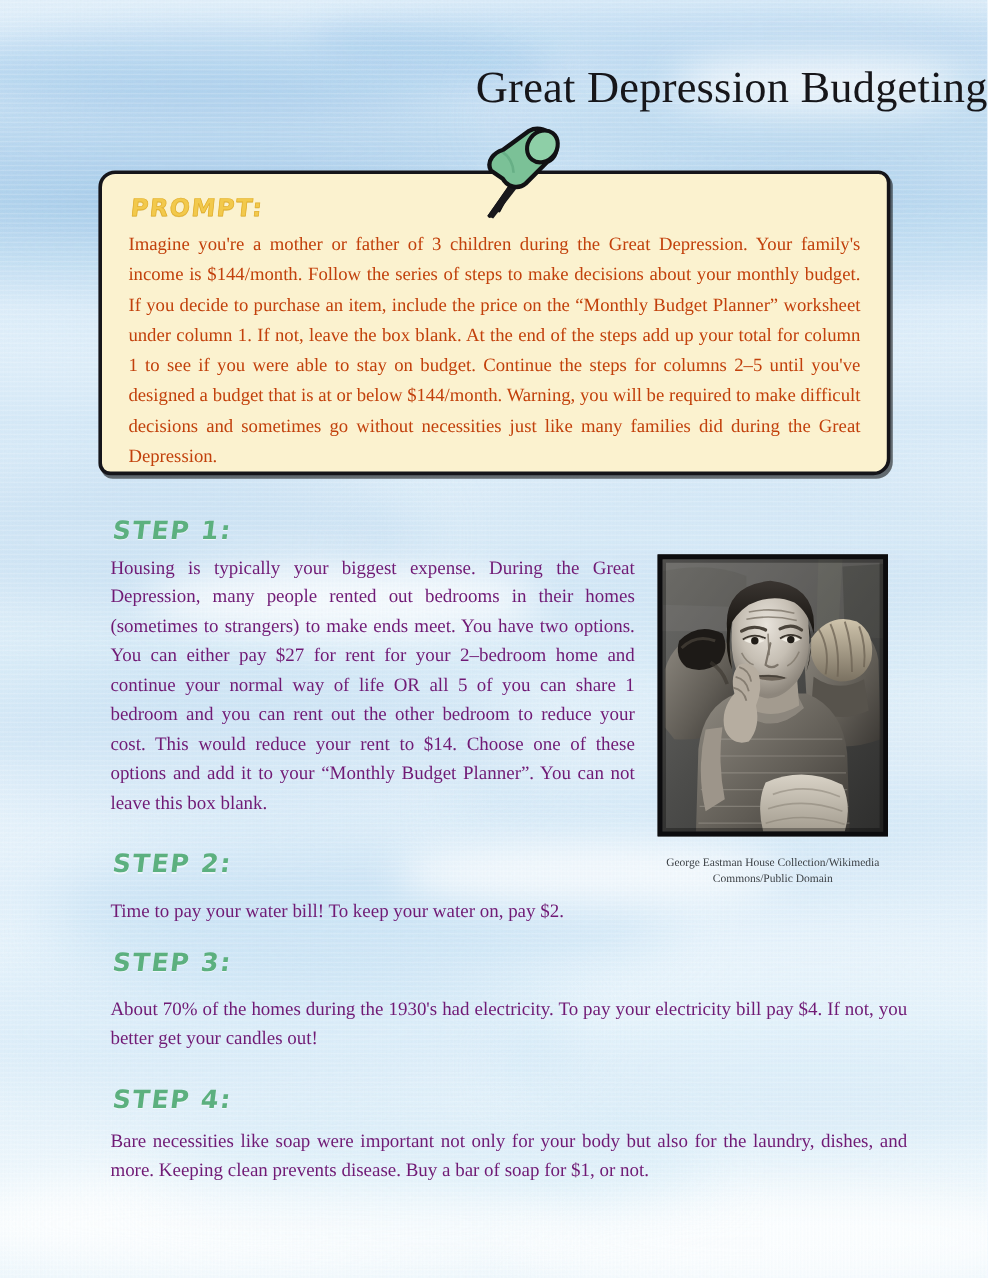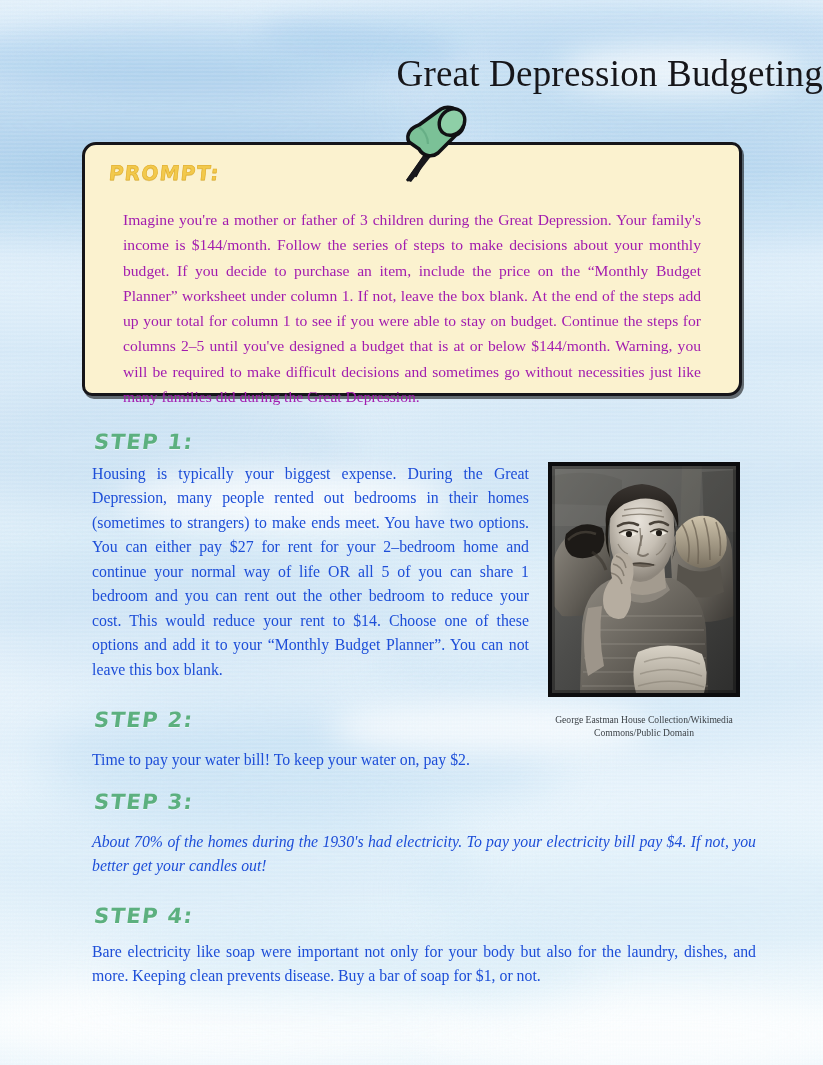--- a/index.html
+++ b/index.html
@@ -108,23 +108,23 @@
     -webkit-text-stroke: 0.6px #e2ae2a;
     text-shadow: 0 1px 0 rgba(190,145,20,.35);
     margin: 0 0 6px 2px;
     transform: skewX(-6deg);
     display: inline-block;
   }
   .prompt-text {
     font-family: "Liberation Serif", serif;
     font-size: 15.6px;
     line-height: 1.62;
-    color: #a21caf;
+    color: #c2410c;
     text-align: justify;
-    margin: 16px;
+    margin: 0;
   }
 
   
   .pushpin {
     position: absolute;
     left: 386px;
     top: 96px;
     width: 92px;
     height: 90px;
     pointer-events: none;
@@ -139,32 +139,32 @@
     letter-spacing: 1.4px;
     color: #5cb07f;
     transform: skewX(-7deg);
     text-shadow: 0 1px 0 rgba(255,255,255,.55);
   }
   .step-body {
     position: absolute;
     font-family: "Liberation Serif", serif;
     font-size: 15.8px;
     line-height: 1.55;
-    color: #1d4ed8;
+    color: #701a75;
     text-align: justify;
   }
 
   #step1-head { left: 94px; top: 430px; }
   #step1-body { left: 92px; top: 462px; width: 437px; }
 
   #step2-head { left: 94px; top: 708px; }
   #step2-body { left: 92px; top: 748px; width: 560px; text-align: left; }
 
   #step3-head { left: 94px; top: 790px; }
-  #step3-body { left: 92px; top: 830px; width: 664px; font-style: italic; }
+  #step3-body { left: 92px; top: 830px; width: 664px; }
 
   #step4-head { left: 94px; top: 904px; }
   #step4-body { left: 92px; top: 940px; width: 664px; }
 
   
   .photo-frame {
     position: absolute;
     left: 548px;
     top: 462px;
     width: 192px;
@@ -363,15 +363,15 @@
   </div>
   <div class="photo-caption">George Eastman House Collection/Wikimedia Commons/Public Domain</div>
 
   <div class="step-head" id="step2-head">STEP 2:</div>
   <div class="step-body" id="step2-body">Time to pay your water bill! To keep your water on, pay $2.</div>
 
   <div class="step-head" id="step3-head">STEP 3:</div>
   <div class="step-body" id="step3-body">About 70% of the homes during the 1930's had electricity. To pay your electricity bill pay $4. If not, you better get your candles out!</div>
 
   <div class="step-head" id="step4-head">STEP 4:</div>
-  <div class="step-body" id="step4-body">Bare electricity like soap were important not only for your body but also for the laundry, dishes, and more. Keeping clean prevents disease. Buy a bar of soap for $1, or not.</div>
+  <div class="step-body" id="step4-body">Bare necessities like soap were important not only for your body but also for the laundry, dishes, and more. Keeping clean prevents disease. Buy a bar of soap for $1, or not.</div>
 
 </div>
 
 </body></html>

